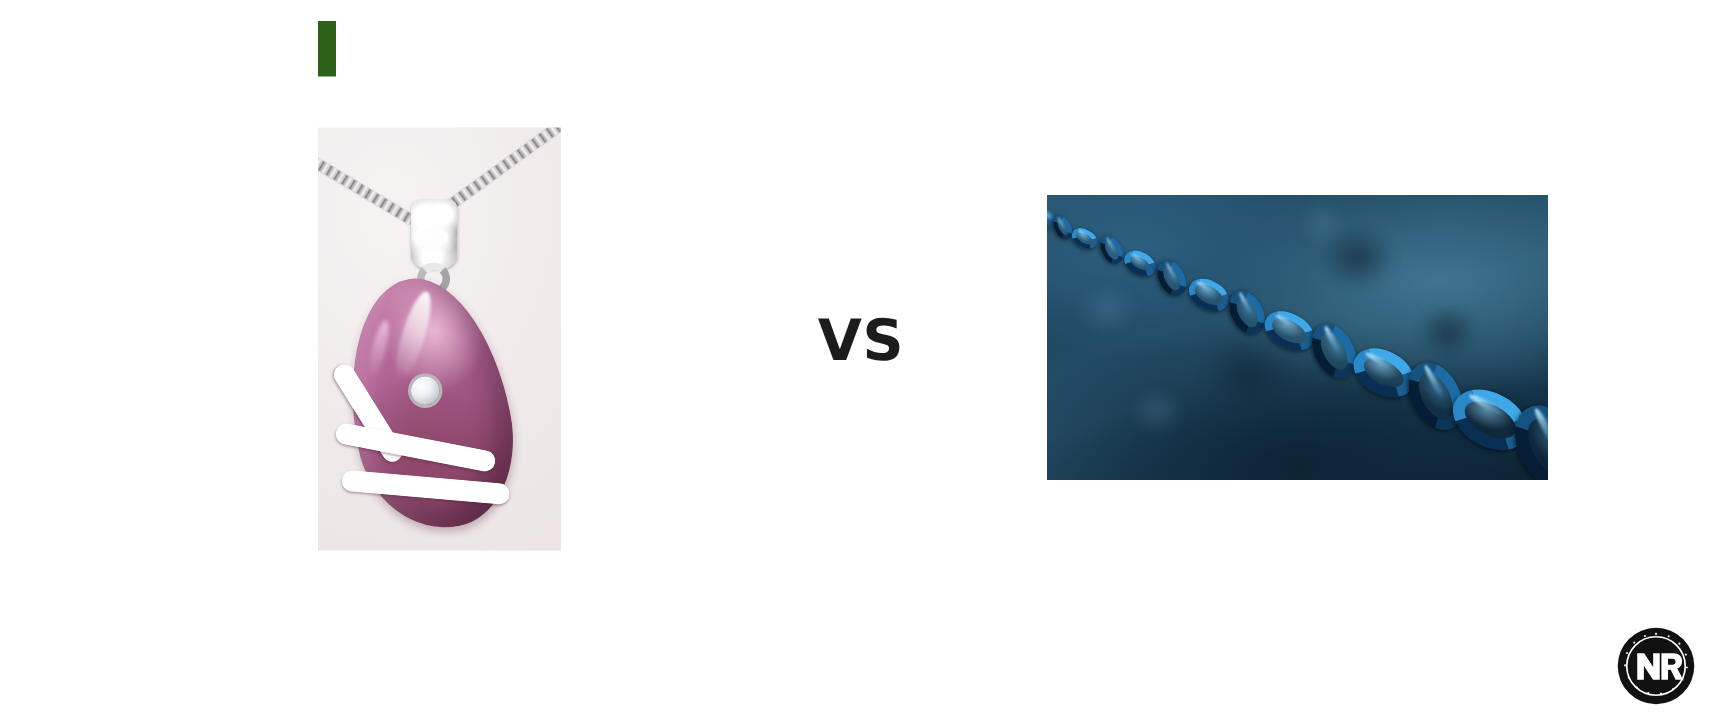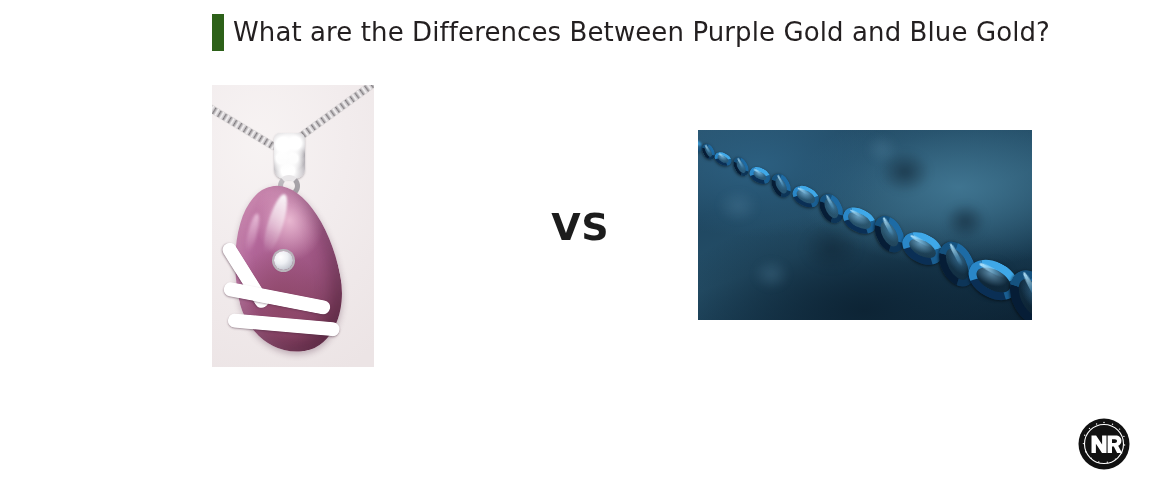--- a/index.html
+++ b/index.html
@@ -233,21 +233,21 @@
     border-radius: 50%;
     filter: blur(0.6px);
   }
 
   
   #vs-label {
     position: absolute;
     left: 539px;
     top: 208px;
     width: 70px;
-    text-align: right;
+    text-align: center;
     font-size: 38px;
     font-weight: 700;
     color: #1c1c1c;
     letter-spacing: 0.5px;
     line-height: 1;
   }
 
   
   #brand-logo {
     position: absolute;
@@ -256,21 +256,20 @@
     width: 54px;
     height: 54px;
   }
   #brand-logo svg { display: block; }
 </style>
 </head>
 <body>
 
 <div class="title-row">
   <div class="accent-bar"></div>
-  <div class="title-text">What are the Differences Between Purple Gold and Blue Gold?</div>
 </div>
 
 <div class="photo" id="purple-photo">
   <div class="chain-strand" id="chain-left"></div>
   <div class="chain-strand" id="chain-right"></div>
   <div id="bail"></div>
   <div id="jump-ring"></div>
   <div id="teardrop"></div>
   <div id="teardrop-highlight"></div>
   <div id="teardrop-highlight2"></div>

